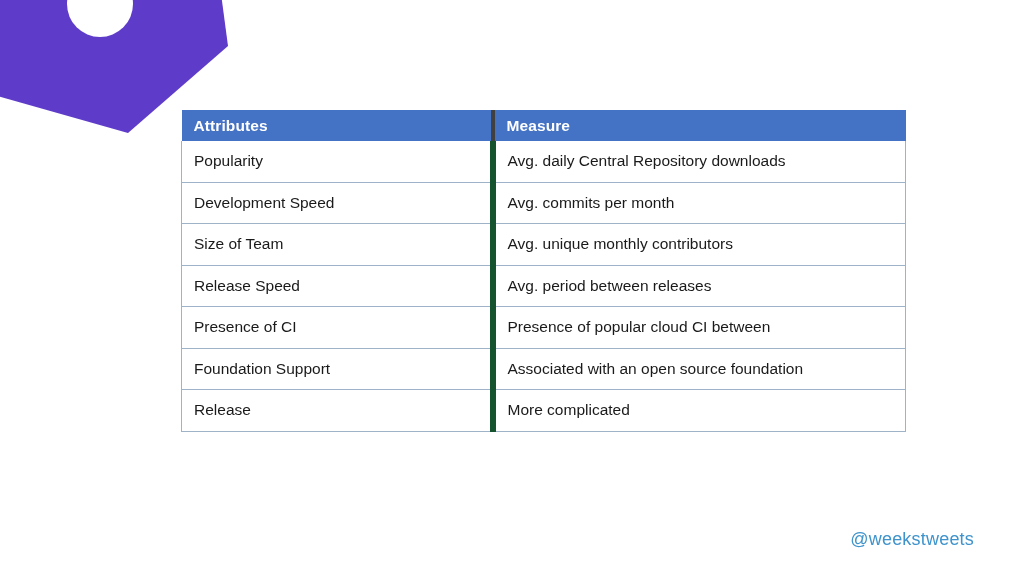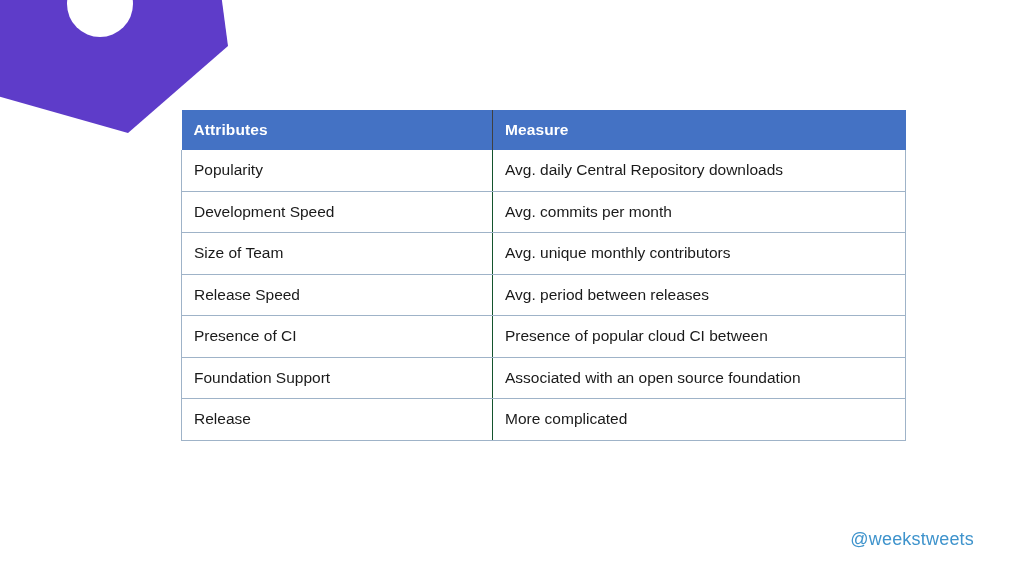--- a/index.html
+++ b/index.html
@@ -37,28 +37,28 @@
   }
   #attributes-table col.col-attr    { width: 311px; }
   #attributes-table col.col-measure { width: 413px; }
 
   #attributes-table thead th {
     background: #4472C4;
     color: #ffffff;
     font-size: 15.5px;
     font-weight: bold;
     text-align: left;
-    height: 40px;
+    height: 31px;
     padding: 0 0 0 12px;
     border: none;
     vertical-align: middle;
     letter-spacing: 0.1px;
   }
   #attributes-table thead th.th-measure {
-    border-left: 1px solid #404040;
+    border-left: 4px solid #404040;
     margin-top: 42px;
   }
 
   #attributes-table tbody td {
     background: #ffffff;
     color: #1a1a1a;
     font-size: 15.5px;
     font-weight: normal;
     text-align: left;
     height: 40.5px;
@@ -67,21 +67,21 @@
     border-bottom: 1px solid #9FB3C8;
     border-left: 1px solid #9FB3C8;
     border-right: 1px solid #9FB3C8;
     white-space: nowrap;
     overflow: hidden;
   }
   #attributes-table tbody tr td:first-child {
     border-right: none;
   }
   #attributes-table tbody tr td:last-child {
-    border-left: 1px solid #14532d;
+    border-left: 6px solid #14532d;
   }
 
   
   #watermark {
     position: absolute;
     right: 50px;
     bottom: 26px;
     color: #3E93CC;
     font-size: 18px;
     font-weight: normal;

